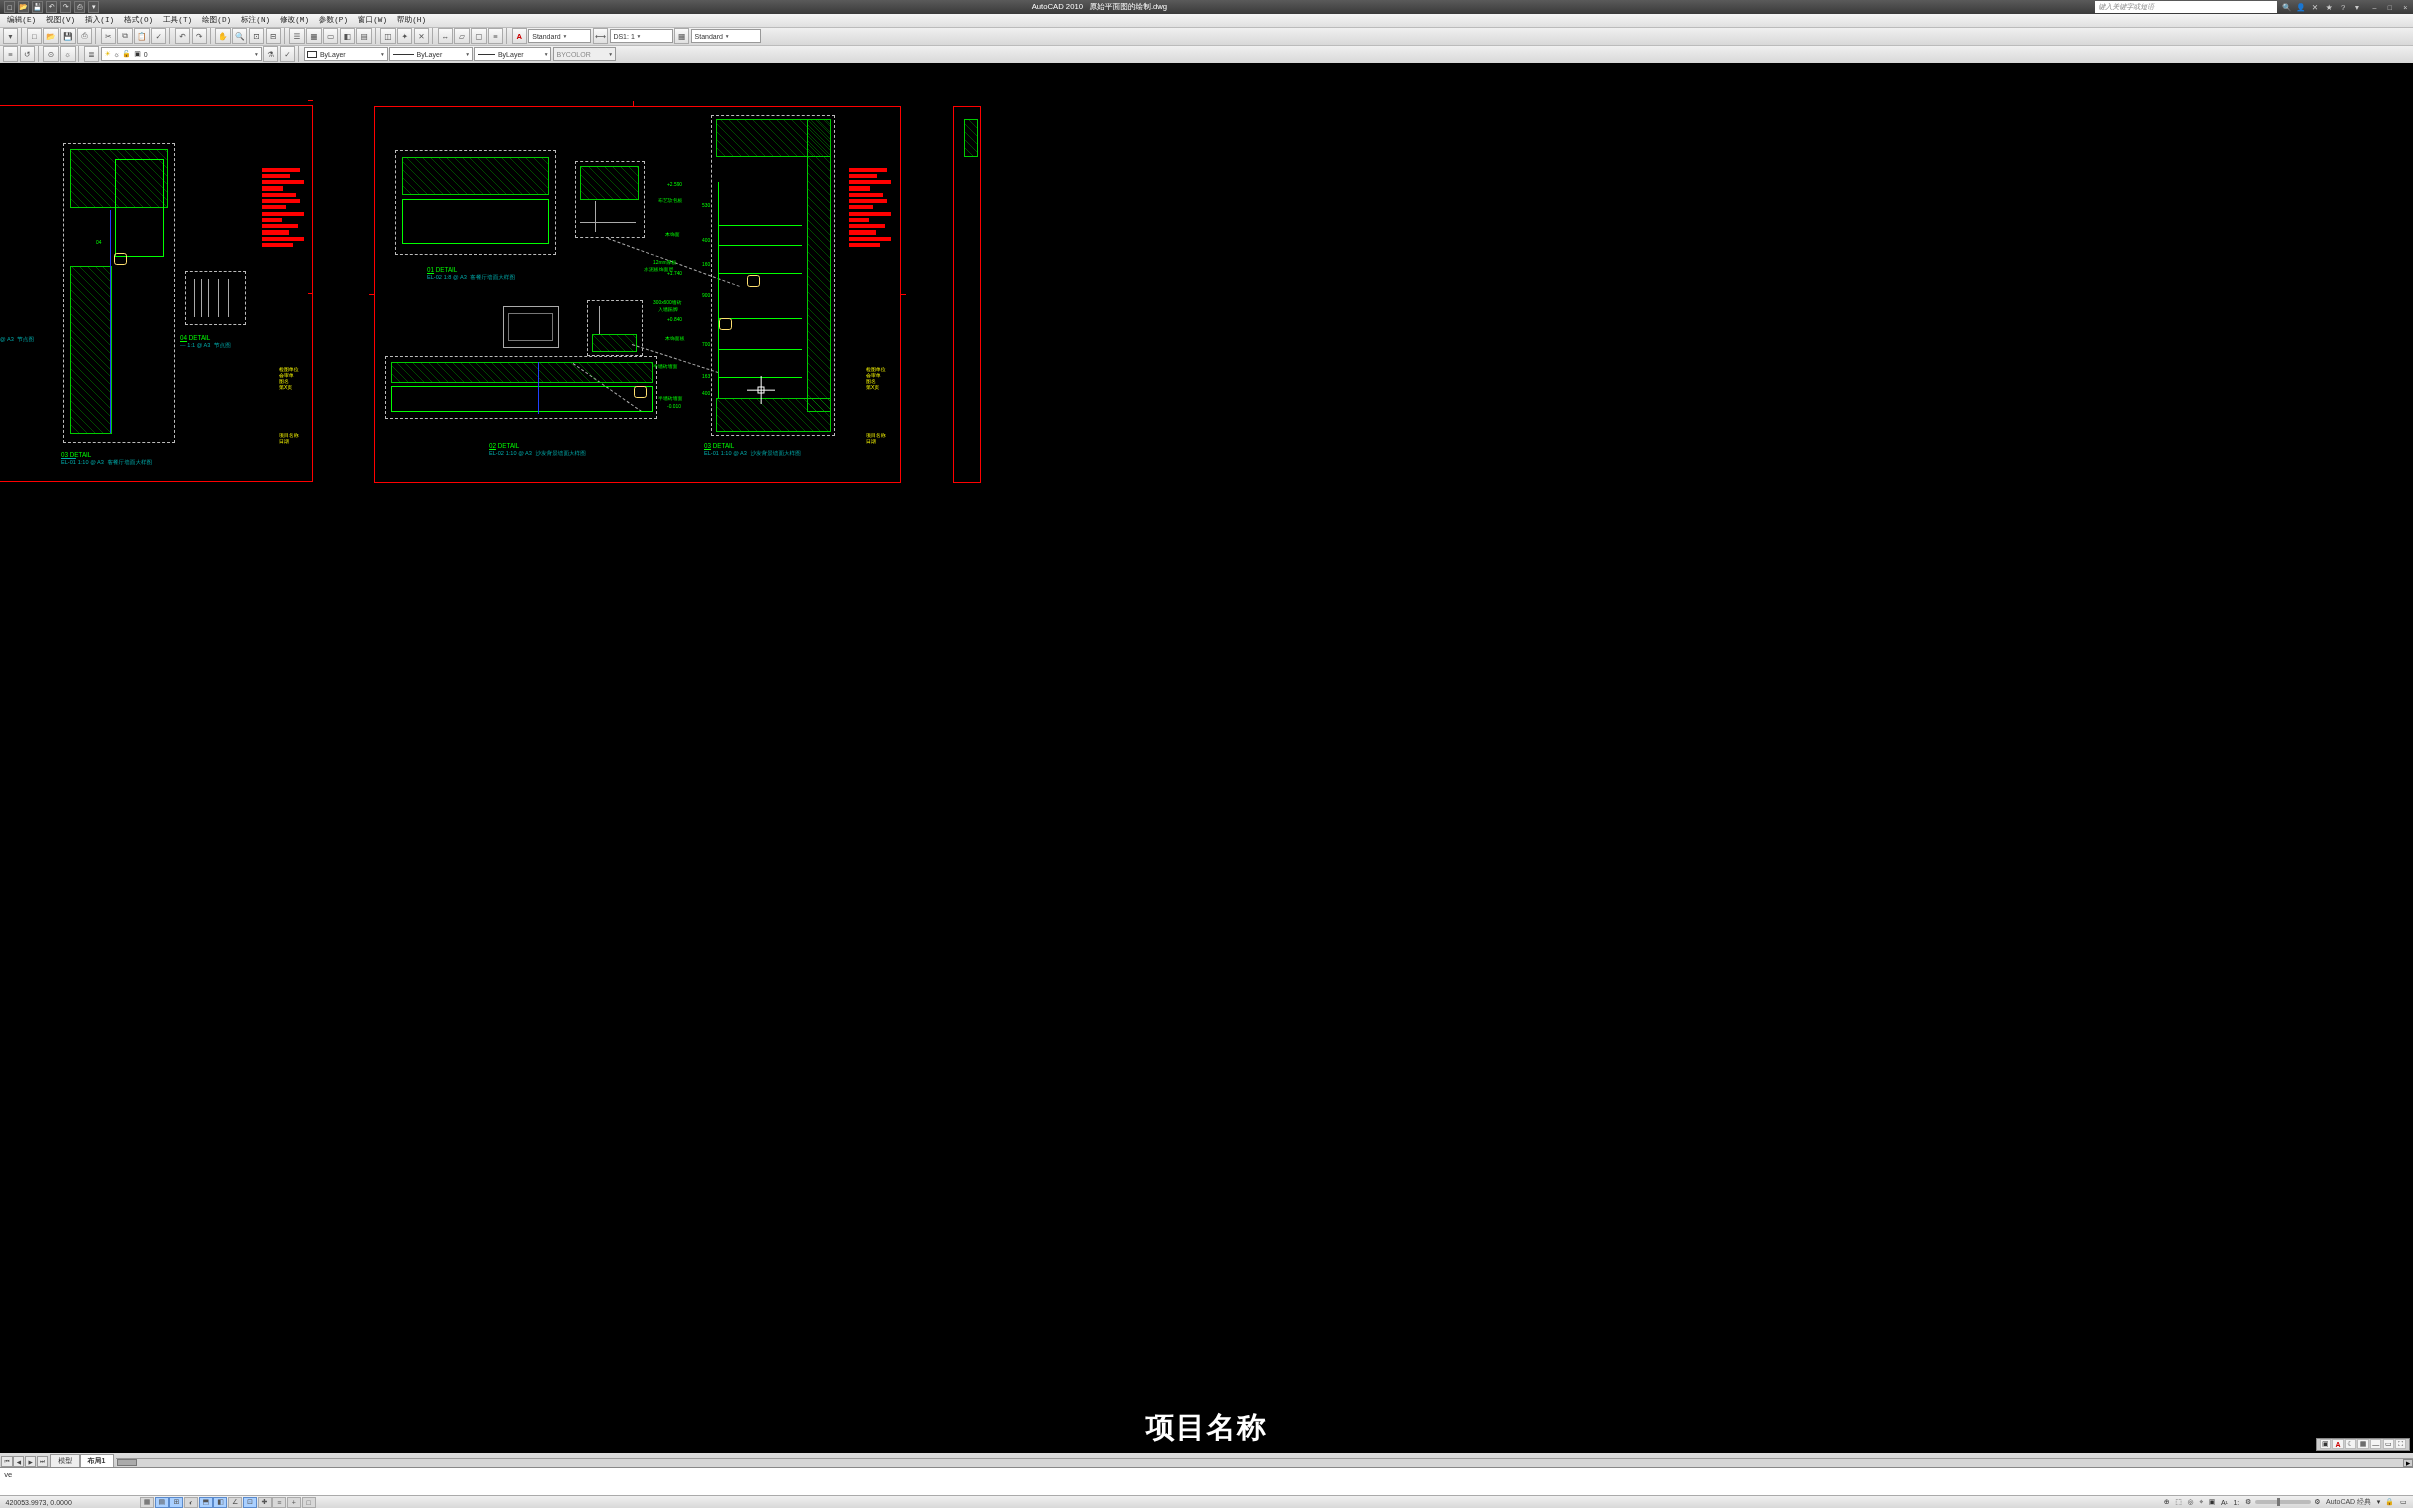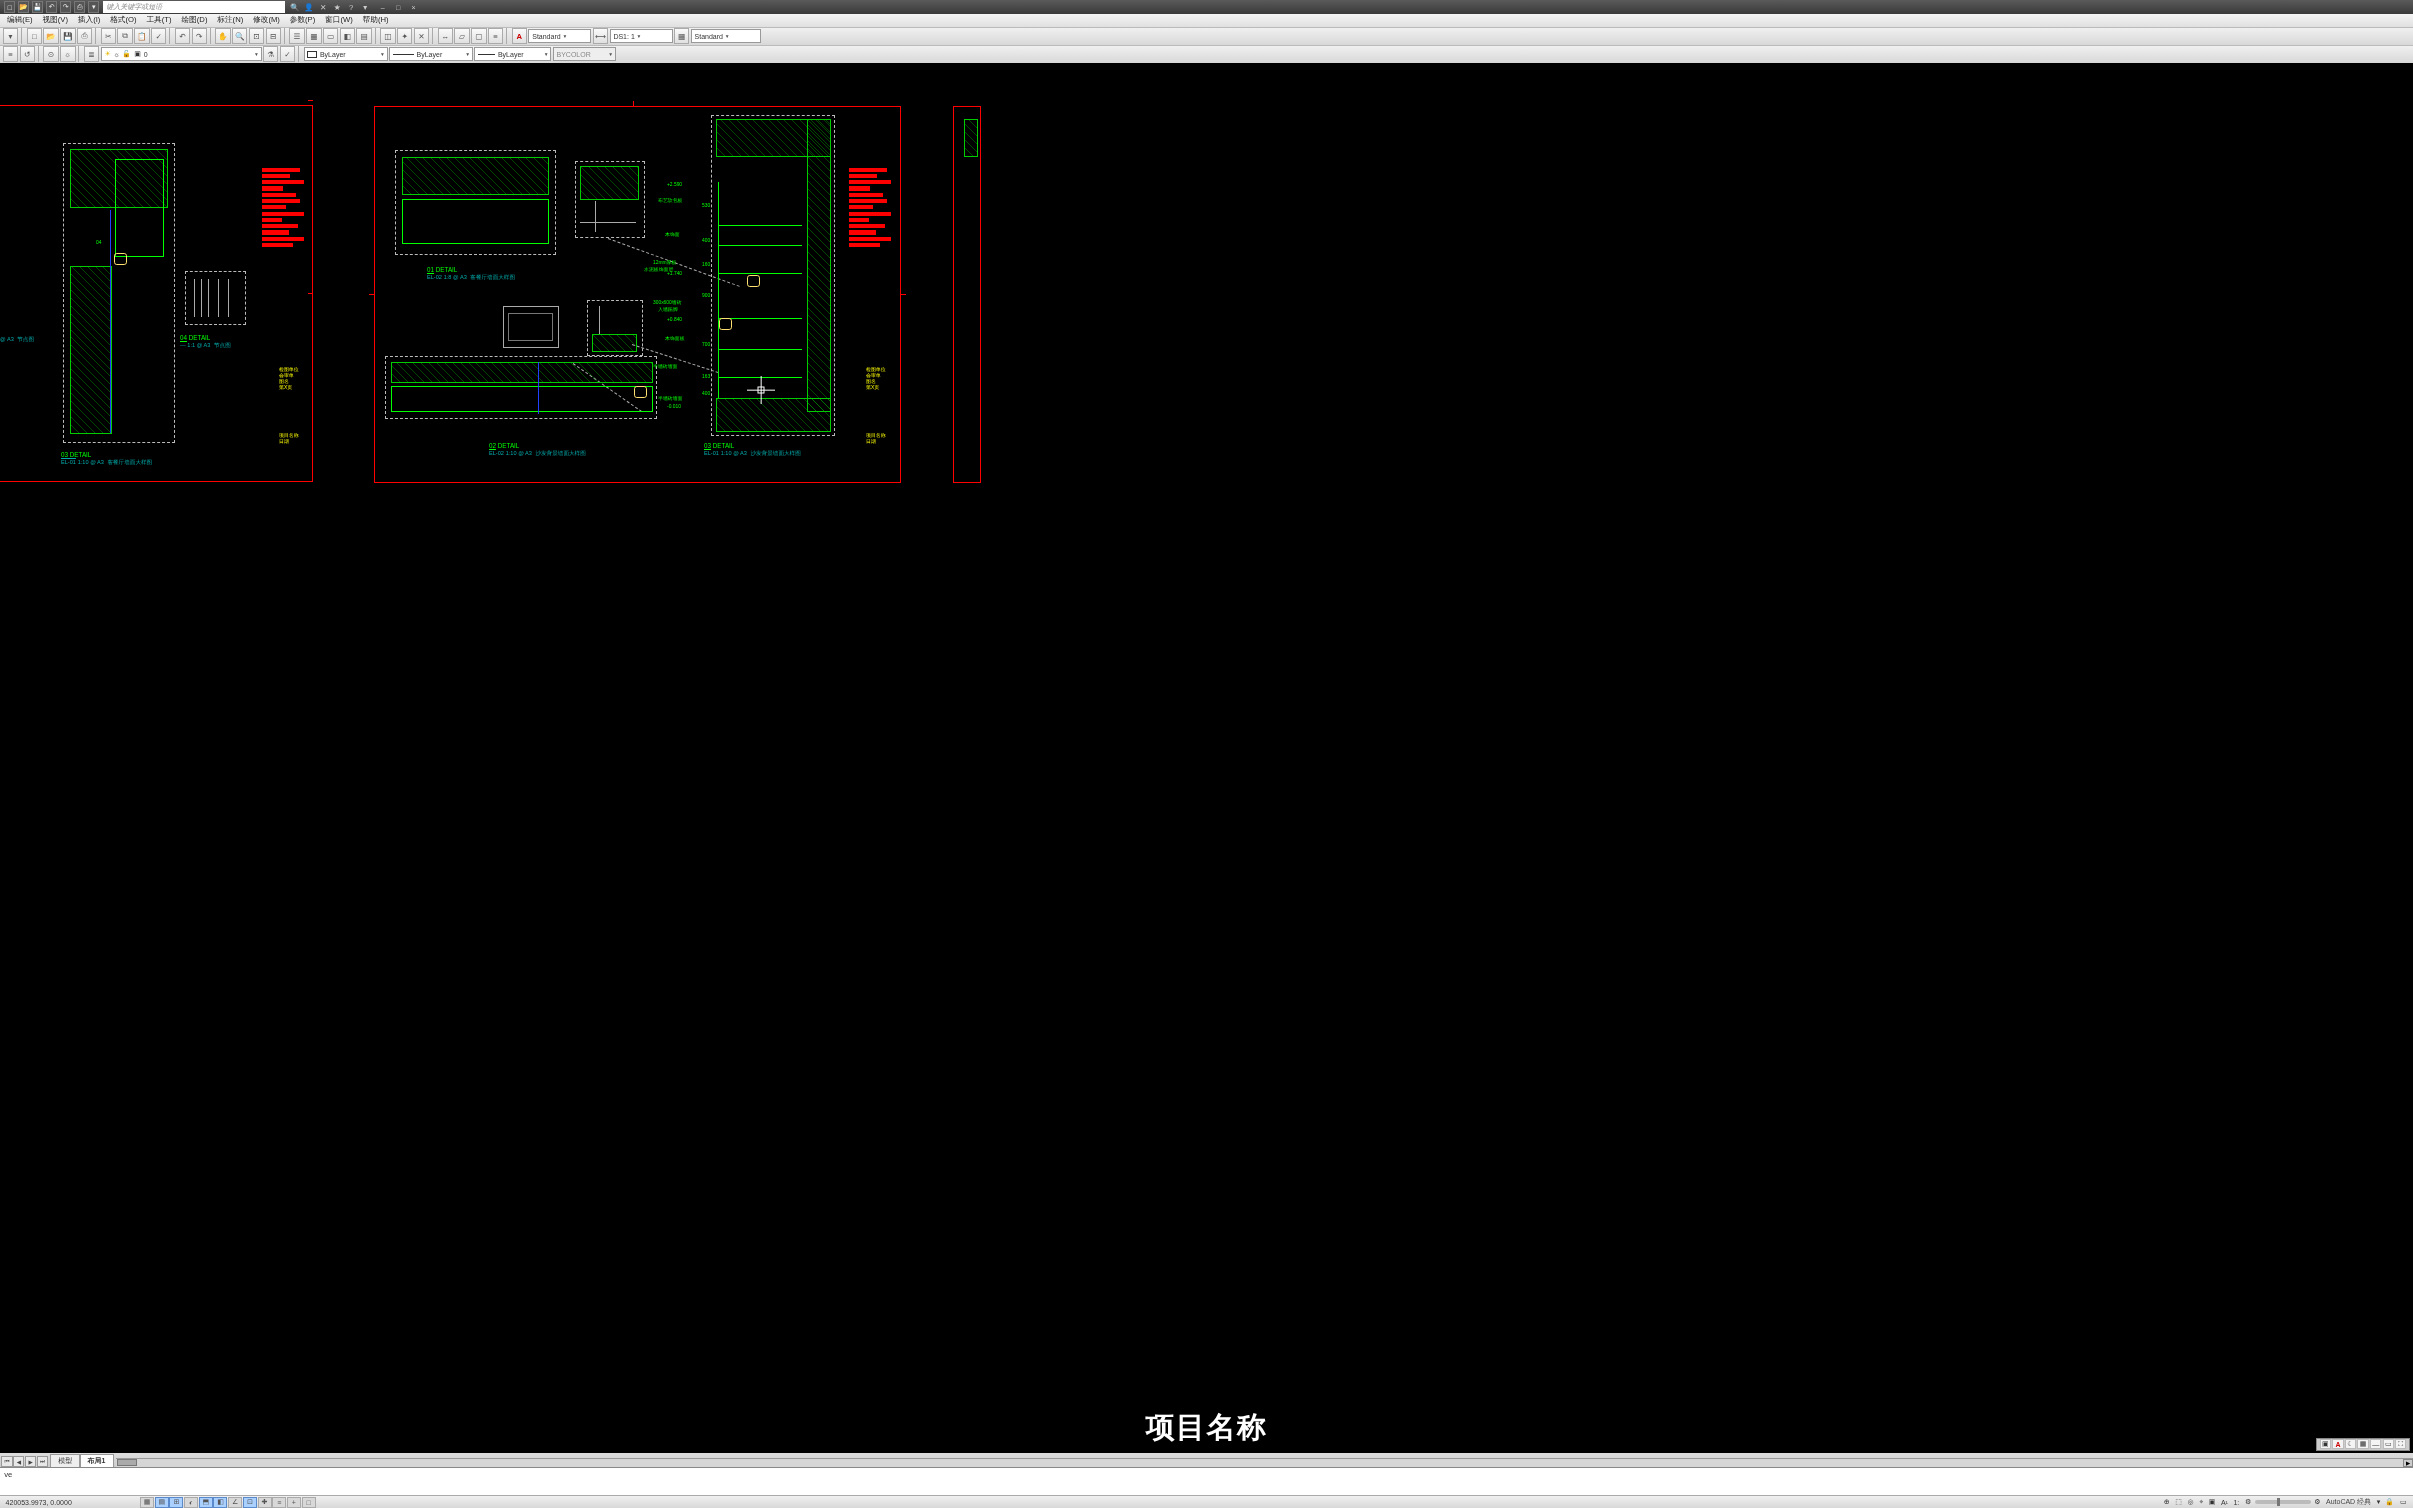--- a/index.html
+++ b/index.html
@@ -11,21 +11,21 @@
 .titlebar .qat span { width: 11.2px; height: 11.2px; background: #555; border: 0.7px solid #777; display: flex; align-items: center; justify-content: center; font-size: 7px; color: #eee; }
 .titlebar .title { flex: 1; text-align: center; }
 .titlebar .search { width: 182px; height: 11.2px; background: #fff; font-style: italic; color: #888; font-size: 7px; padding: 0 2.8px; line-height: 11.2px; }
 .titlebar .rtools { display: flex; gap: 2.8px; padding: 0 4.2px; }
 .titlebar .rtools span { width: 11.2px; height: 11.2px; display:flex;align-items:center;justify-content:center;color:#ccc;font-size:7.7px;}
 .titlebar .winbtns { display:flex; }
 .titlebar .winbtns span { width:15.4px;height:12.6px;display:flex;align-items:center;justify-content:center;color:#ccc;font-size:7px; }
 
 
 .menubar { height: 12.6px; background: linear-gradient(#f5f5f5,#e0e0e0); display: flex; align-items: center; font-size: 7.7px; color: #222; padding: 0 2.8px; gap: 1.4px; }
-.menubar span { padding: 0 4.2px; }
+.menubar span { padding: 0 4.2px; font-family: Liberation Mono, monospace; }
 
 
 .toolrow { height: 18px; background: linear-gradient(#f0f0f0,#d8d8d8); border-top: 0.7px solid #bbb; display: flex; align-items: center; font-size: 7px; gap: 1.4px; padding: 0 2.8px; }
 .tbtn { width: 15.4px; height: 15.4px; background: linear-gradient(#fafafa,#e0e0e0); border: 0.7px solid #aaa; display: flex; align-items: center; justify-content: center; color: #555; font-size: 7.7px; }
 .tsep { width: 2.8px; height: 15.4px; border-left: 0.7px solid #aaa; margin: 0 1.4px; }
 .tcombo { height: 14px; background: #fff; border: 0.7px solid #999; display: flex; align-items: center; padding: 0 2.8px; font-size: 7px; color: #333; gap: 2.8px; }
 .tcombo .arrow { color: #555; font-size: 5.6px; }
 .tcombo .swatch { width: 9.8px; height: 7px; background: #fff; border: 0.7px solid #333; }
 
 
@@ -98,20 +98,23 @@
 <div class="titlebar">
   <div class="qat">
     <span>□</span>
     <span>📂</span>
     <span>💾</span>
     <span>↶</span>
     <span>↷</span>
     <span>⎙</span>
     <span>▾</span>
   </div>
+  <div class="title">
+    <span>AutoCAD 2010</span>&nbsp;&nbsp;&nbsp;<span>原始平面图的绘制.dwg</span>
+  </div>
   <div class="search" title="键入关键字或短语">键入关键字或短语</div>
   <div class="rtools">
     <span>🔍</span>
     <span>👤</span>
     <span>✕</span>
     <span>★</span>
     <span>?</span>
     <span>▾</span>
   </div>
   <div class="winbtns">

